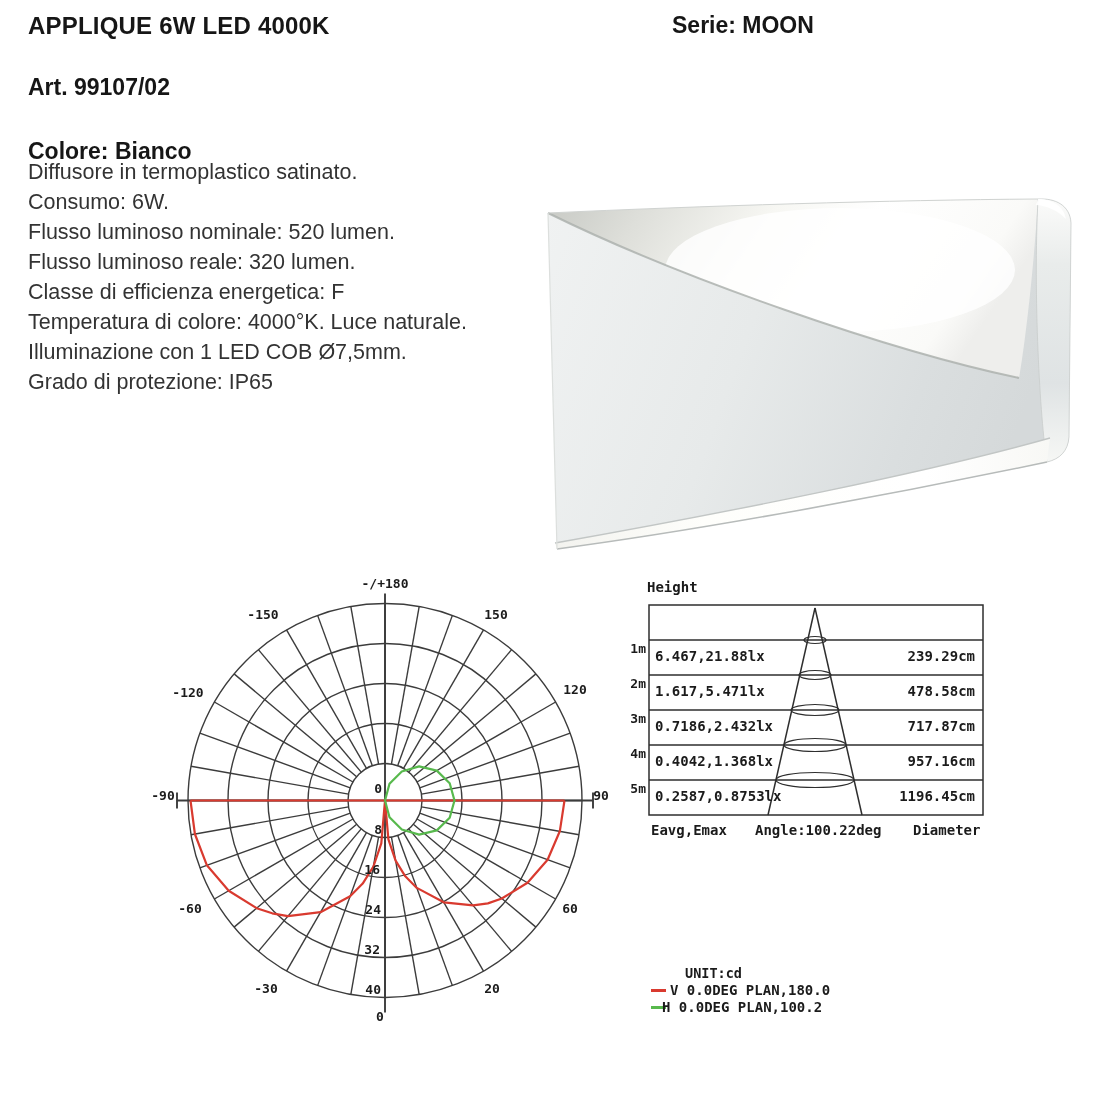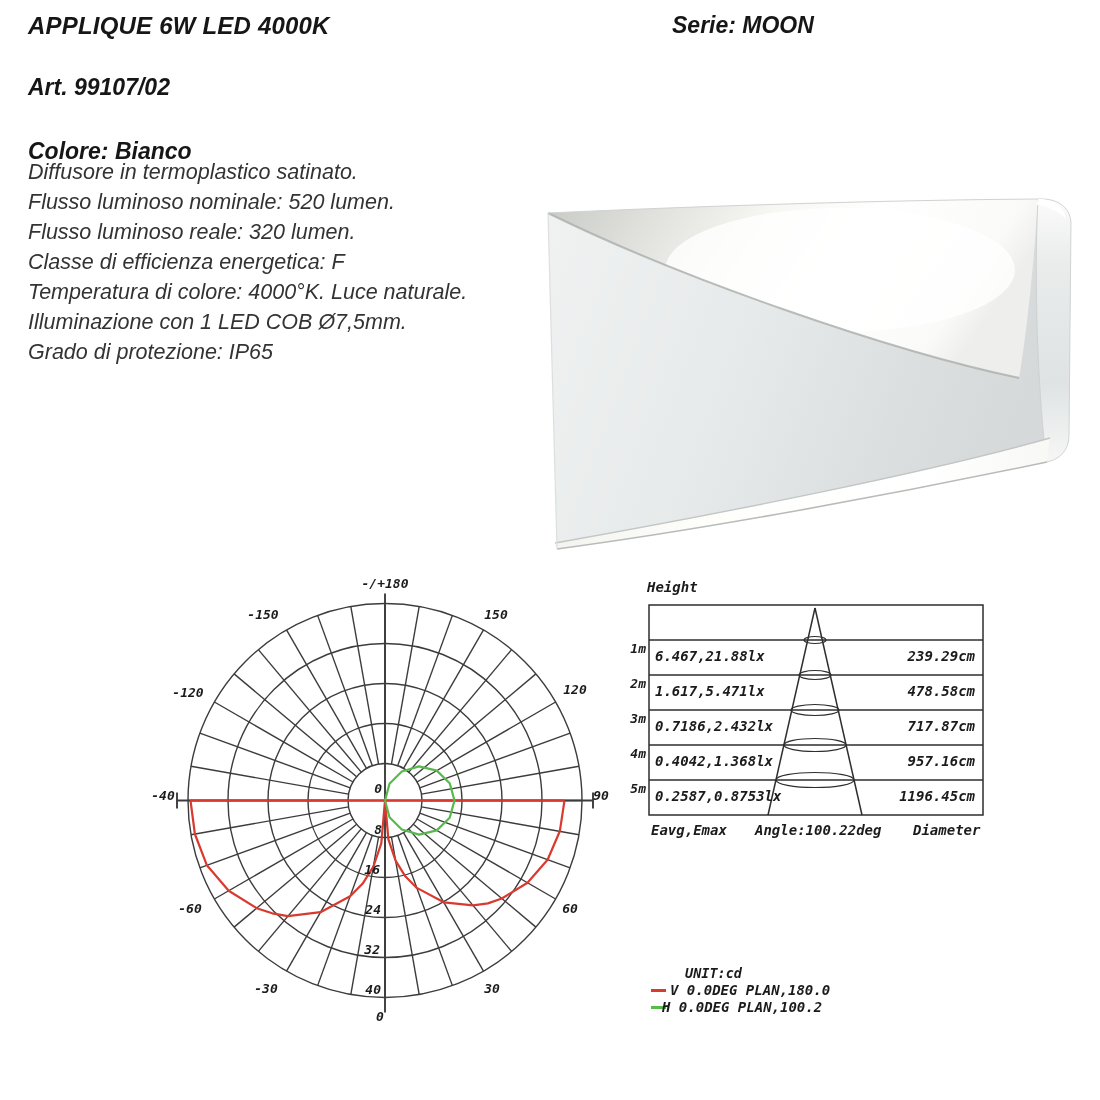--- a/index.html
+++ b/index.html
@@ -1,17 +1,17 @@
 <!DOCTYPE html>
 <html><head>
 <meta charset="utf-8">
 <style>
   html,body{margin:0;padding:0;background:#fff;}
   #page{position:relative;width:1100px;height:1100px;background:#ffffff;overflow:hidden;
-        font-family:"Liberation Sans",sans-serif;color:#1c1c1c;font-style:italic;}
+        font-family:"Liberation Sans",sans-serif;color:#1c1c1c;}
   .abs{position:absolute;}
   .title{left:28px;top:12px;font-size:24px;font-weight:bold;letter-spacing:.2px;color:#161616;}
   .art{left:28px;top:74px;font-size:23px;font-weight:bold;color:#161616;}
   .colore{left:28px;top:120px;font-size:23px;font-weight:bold;color:#161616;margin-top:18px;}
   .series{left:672px;top:12px;font-size:23px;font-weight:bold;color:#161616;text-align:center;}
   .ean{left:672px;top:74px;font-size:23px;font-weight:bold;color:#161616;}
   .desc{left:28px;top:157px;font-size:21.5px;line-height:30px;color:#333333;}
   .mono{font-family:"DejaVu Sans Mono",monospace;font-weight:bold;color:#1b1b1b;}
   .plabel{position:absolute;font-size:13px;transform:translate(-50%,-50%);white-space:nowrap;}
   .rlabel{position:absolute;font-size:13px;transform:translate(-100%,-50%);white-space:nowrap;}
@@ -28,20 +28,21 @@
 </head>
 <body>
 
 <div id="page">
 
   <div class="abs title">APPLIQUE 6W LED 4000K</div>
   <div class="abs art">Art. 99107/02</div>
   <div class="abs colore">Colore: Bianco</div>
   <div class="abs desc">
     <div>Diffusore in termoplastico satinato.</div>
+    <div>Consumo: 6W.</div>
     <div>Flusso luminoso nominale: 520 lumen.</div>
     <div>Flusso luminoso reale: 320 lumen.</div>
     <div>Classe di efficienza energetica: F</div>
     <div>Temperatura di colore: 4000°K. Luce naturale.</div>
     <div>Illuminazione con 1 LED COB Ø7,5mm.</div>
     <div>Grado di protezione: IP65</div>
   </div>
 
   <div class="abs series">Serie: MOON</div>
 
@@ -150,26 +151,26 @@
         </g>
         <line x1="50.5" y1="240.5" x2="424.5" y2="240.5" stroke="#d93a2f" stroke-width="2"></line>
         <path d="M50.5,240.5 L54.9,274.0 L66.9,305.3 L88.7,330.8 L116.7,348.2 L132.2,353.3 L147.9,356.2 L180.5,352.2 L210.1,336.3 L222.7,323.6 L233.4,306.5 L241.3,283.3 L245.0,240.5 L248.4,279.4 L255.6,300.6 L265.3,316.3 L276.8,327.9 L303.8,342.3 L333.1,345.4 L347.9,343.4 L361.8,338.5 L387.5,322.8 L407.6,299.7 L419.8,271.3 L424.5,240.5" stroke="#d93a2f" fill="none" stroke-width="2.2" stroke-linejoin="round"></path>
         <path d="M245.0,240.5 L249.5,257.3 L261.8,269.5 L279.1,274.6 L296.8,270.4 L309.7,257.8 L314.5,240.5 L309.7,223.2 L296.8,210.6 L279.1,206.4 L261.8,211.5 L249.5,223.7 L245.0,240.5" stroke="#58b94d" fill="none" stroke-width="2.2" stroke-linejoin="round"></path>
       </svg>
     <div class="plabel mono" style="left:245px;top:23px">-/+180</div>
     <div class="plabel mono" style="left:123px;top:54px">-150</div>
     <div class="plabel mono" style="left:356px;top:54px">150</div>
     <div class="plabel mono" style="left:48px;top:132px">-120</div>
     <div class="plabel mono" style="left:435px;top:129px">120</div>
-    <div class="plabel mono" style="left:23px;top:235px">-40</div>
+    <div class="plabel mono" style="left:23px;top:235px">-90</div>
     <div class="plabel mono" style="left:461px;top:235px">90</div>
     <div class="plabel mono" style="left:50px;top:348px">-60</div>
     <div class="plabel mono" style="left:430px;top:348px">60</div>
     <div class="plabel mono" style="left:126px;top:428px">-30</div>
-    <div class="plabel mono" style="left:352px;top:428px">30</div>
+    <div class="plabel mono" style="left:352px;top:428px">20</div>
     <div class="plabel mono" style="left:240px;top:456px">0</div>
     <div class="rlabel mono" style="left:242px;top:228px">0</div>
     <div class="rlabel mono" style="left:242px;top:269px">8</div>
     <div class="rlabel mono" style="left:240px;top:309px">16</div>
     <div class="rlabel mono" style="left:241px;top:349px">24</div>
     <div class="rlabel mono" style="left:240px;top:389px">32</div>
     <div class="rlabel mono" style="left:241px;top:429px">40</div>
   </div>
 
   <div class="abs" id="cone-wrap">

